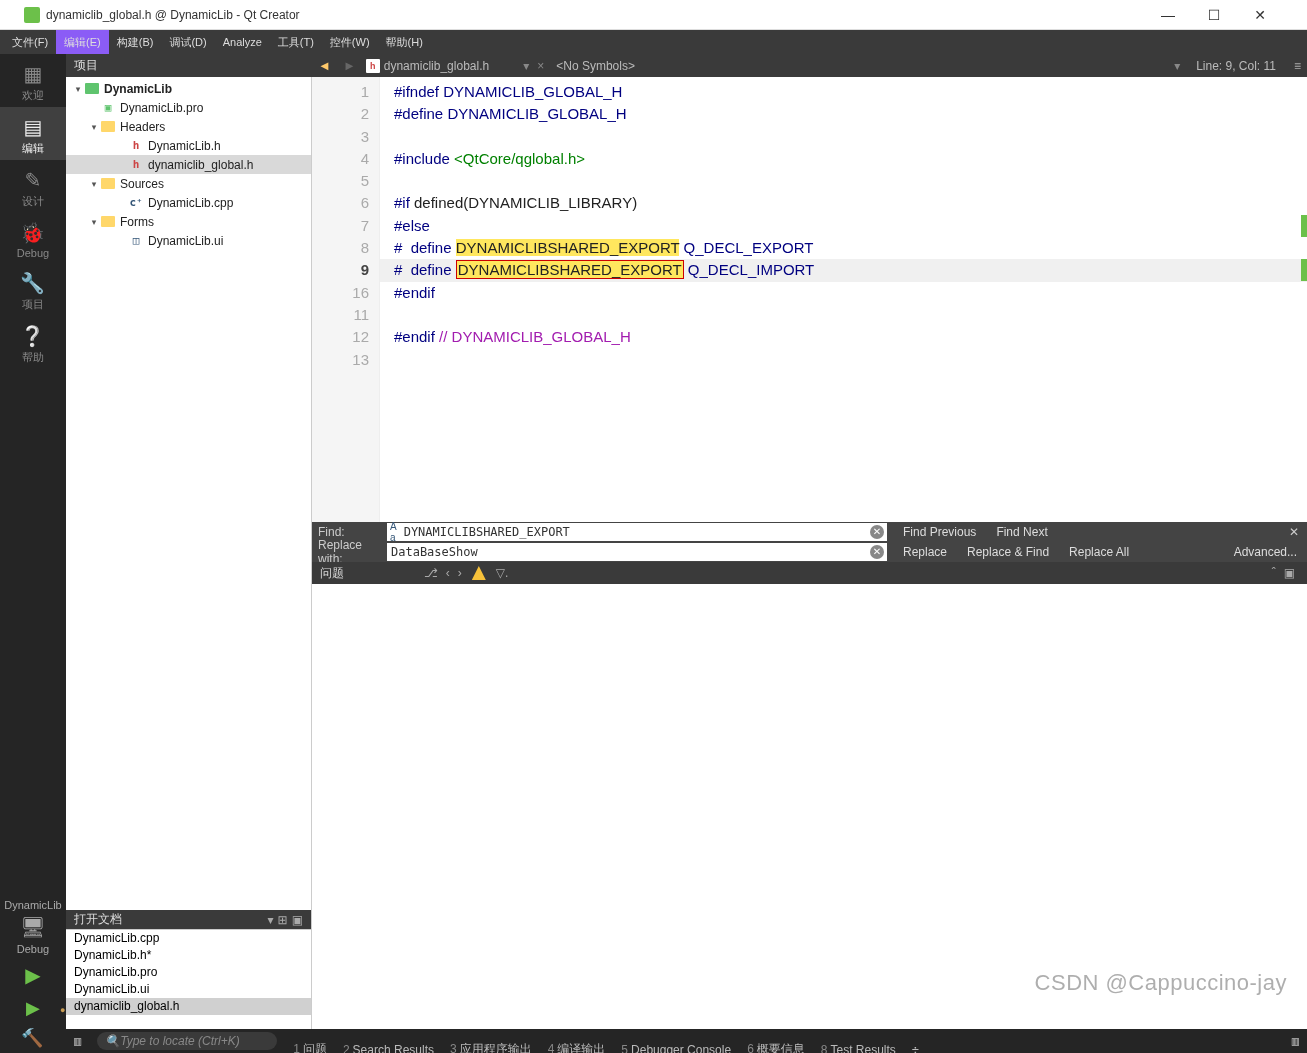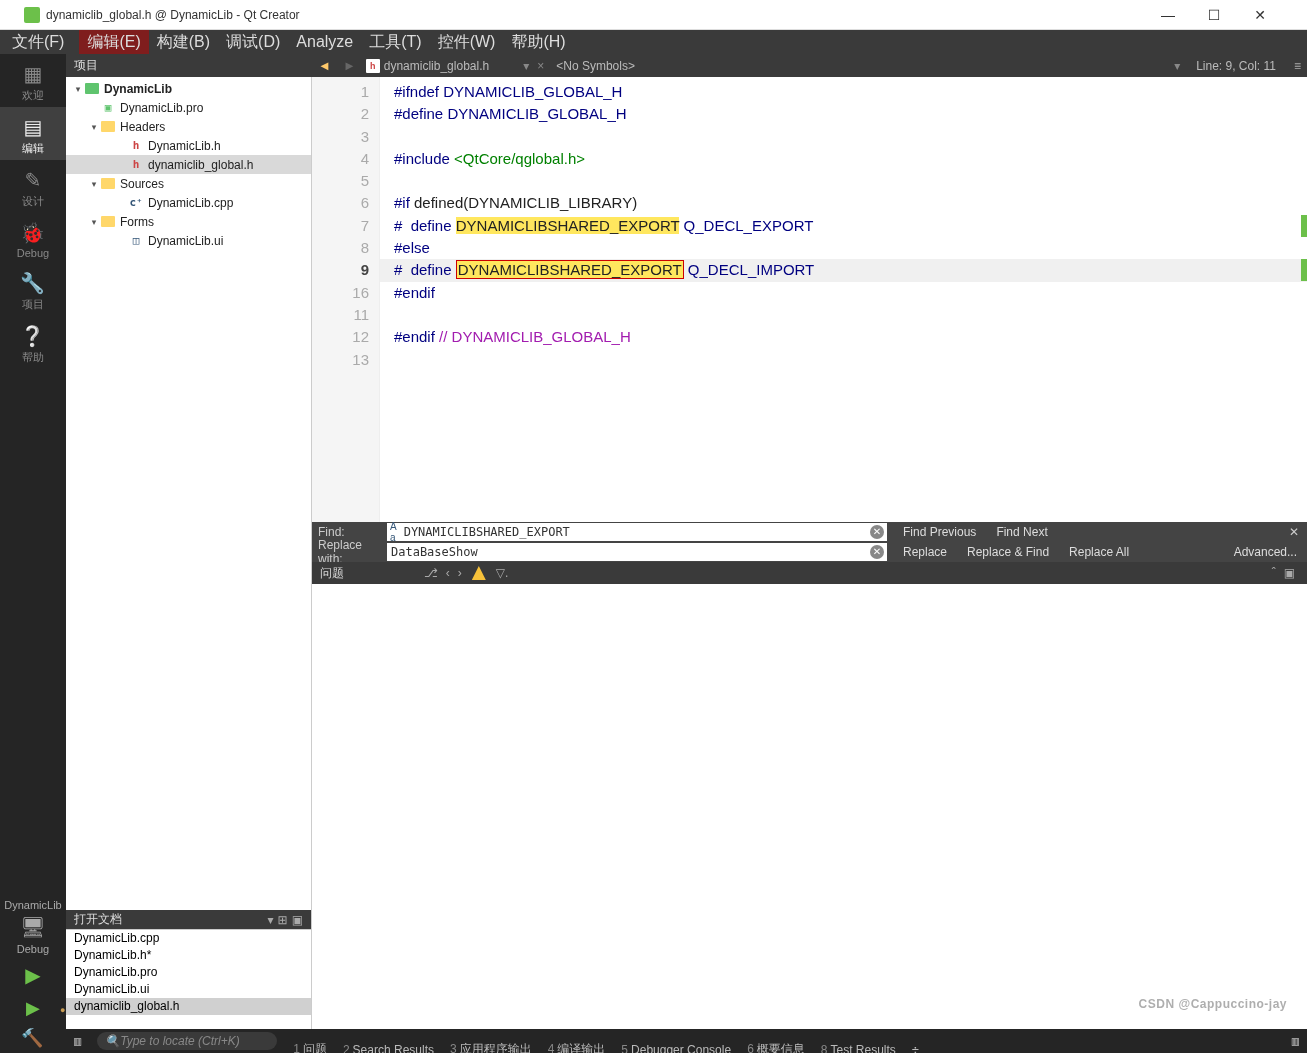--- a/index.html
+++ b/index.html
@@ -2,22 +2,22 @@
 <html><head>
 <meta charset="utf-8">
 <style>
 * { margin:0; padding:0; box-sizing:border-box; font-family:"Segoe UI","Microsoft YaHei",Arial,sans-serif; }
 body { width:1307px; height:1053px; background:#fff; overflow:hidden; font-size:12px; }
 .titlebar { height:30px; background:#fff; border-bottom:1px solid #ddd; display:flex; align-items:center; padding:0 24px; }
 .titlebar .logo { width:16px; height:16px; background:#6cc04a; border-radius:2px; margin-right:6px; }
 .titlebar .title { color:#333; font-size:12px; flex:1; }
 .titlebar .winbtn { width:46px; height:30px; display:flex; align-items:center; justify-content:center; color:#333; font-size:14px; }
 .menubar { height:24px; background:#3a3a3a; display:flex; align-items:center; padding:0 4px; }
-.menubar .menuitem { color:#ddd; font-size:16px; padding:0 8px; line-height:24px; }
-.menubar .menuitem.on { background:#7f1d1d;margin-left:7px; }
+.menubar .menuitem { color:#ddd; font-size:11px; padding:0 8px; line-height:24px; }
+.menubar .menuitem.on { background:#8b5cf6; }
 .body { display:flex; height:999px; }
 .leftbar { width:66px; background:#252525; display:flex; flex-direction:column; align-items:center; color:#888; }
 .leftbar .mode { width:66px; padding:8px 0 4px; text-align:center; font-size:11px; }
 .leftbar .mode.on { color:#eee; background:#404040; }
 .leftbar .mode .ic { font-size:20px; display:block; margin-bottom:2px; }
 .leftbar .spacer { flex:1; }
 .leftbar .kit { font-size:11px; color:#aaa; padding:2px 0; text-align:center; }
 .leftbar .runbtn { font-size:20px; color:#6cc04a; padding:6px 0; }
 .leftbar .bug { font-size:18px; padding:4px 0; color:#6cc04a; position:relative; }
 .leftbar .hammer { font-size:18px; color:#c79b52; padding:4px 0; }
@@ -78,21 +78,21 @@
 .find-bar .inpwrap .pre { font-size:10px; color:#357; padding:0 3px; }
 .find-bar .clr { position:absolute; right:3px; width:14px; height:14px; border-radius:7px; background:#888; color:#fff; font-size:10px; text-align:center; line-height:14px; }
 .find-bar .btn { padding:0 10px; color:#ddd; }
 .find-bar .x { margin-left:auto; padding:0 8px; }
 .issues-bar { height:22px; background:#3a3a3a; display:flex; align-items:center; color:#ddd; padding:0 8px; font-size:12px; }
 .issues-bar .lbl { width:100px; }
 .issues-bar .tool { margin:0 4px; color:#aaa; }
 .issues-bar .warn { width:14px; height:14px; background:#f8c23a; clip-path:polygon(50% 0,100% 100%,0 100%); margin:0 6px; }
 .issues-bar .sp { flex:1; }
 .issues-pane { flex:1; background:#fff; position:relative; }
-.watermark { position:absolute; right:20px; bottom:18px; color:rgba(120,120,120,.6); font-size:12px; font-family:Arial; letter-spacing:.5px;font-weight:bold; }
+.watermark { position:absolute; right:20px; bottom:33px; color:rgba(120,120,120,.6); font-size:22px; font-family:Arial; letter-spacing:.5px; }
 .statusbar { height:24px; background:#252525; display:flex; align-items:center; color:#bbb; font-size:12px; }
 .statusbar .sc { padding:0 8px; display:flex; align-items:center; font-family:Consolas,monospace; }
 .statusbar .search { background:#3a3a3a; border-radius:10px; height:18px; width:180px; display:flex; align-items:center; padding:0 8px; color:#888; font-style:italic; font-family:"Segoe UI"; }
 .statusbar .tab { padding:0 8px; font-family:Consolas,monospace;margin-top:17px; }
 .statusbar .tab .n { color:#888; margin-right:3px; }
 .statusbar .sp { flex:1; }
 </style>
 </head>
 <body>
 
@@ -244,22 +244,22 @@
               <div>12</div>
               <div>13</div>
           </div>
           <div class="code">
             <div class="ln"><span class="pp">#ifndef</span><span> </span><span class="mac">DYNAMICLIB_GLOBAL_H</span></div>
             <div class="ln"><span class="pp">#define</span><span> </span><span class="mac">DYNAMICLIB_GLOBAL_H</span></div>
             <div class="ln"></div>
             <div class="ln"><span class="pp">#include</span><span> </span><span class="str">&lt;QtCore/qglobal.h&gt;</span></div>
             <div class="ln"></div>
             <div class="ln"><span class="pp">#if</span><span> </span><span>defined(DYNAMICLIB_LIBRARY)</span></div>
+            <div class="ln"><span class="pp">#else</span></div>
             <div class="ln"><span class="pp">#</span><span>  </span><span class="pp">define</span><span> </span><span class="hl">DYNAMICLIBSHARED_EXPORT</span><span> </span><span class="mac">Q_DECL_EXPORT</span></div>
-            <div class="ln"><span class="pp">#else</span></div>
             <div class="ln curline"><span class="pp">#</span><span>  </span><span class="pp">define</span><span> </span><span class="hlbox">DYNAMICLIBSHARED_EXPORT</span><span> </span><span class="mac">Q_DECL_IMPORT</span></div>
             <div class="ln"><span class="pp">#endif</span></div>
             <div class="ln"></div>
             <div class="ln"><span class="pp">#endif</span><span> </span><span class="com">// DYNAMICLIB_GLOBAL_H</span></div>
             <div class="ln"></div>
           </div>
           <div style="position:absolute;right:0;top:0;bottom:0;width:8px">
             <div class="greenmark" style="top:138px"></div>
             <div class="greenmark" style="top:182px"></div>
           </div>

